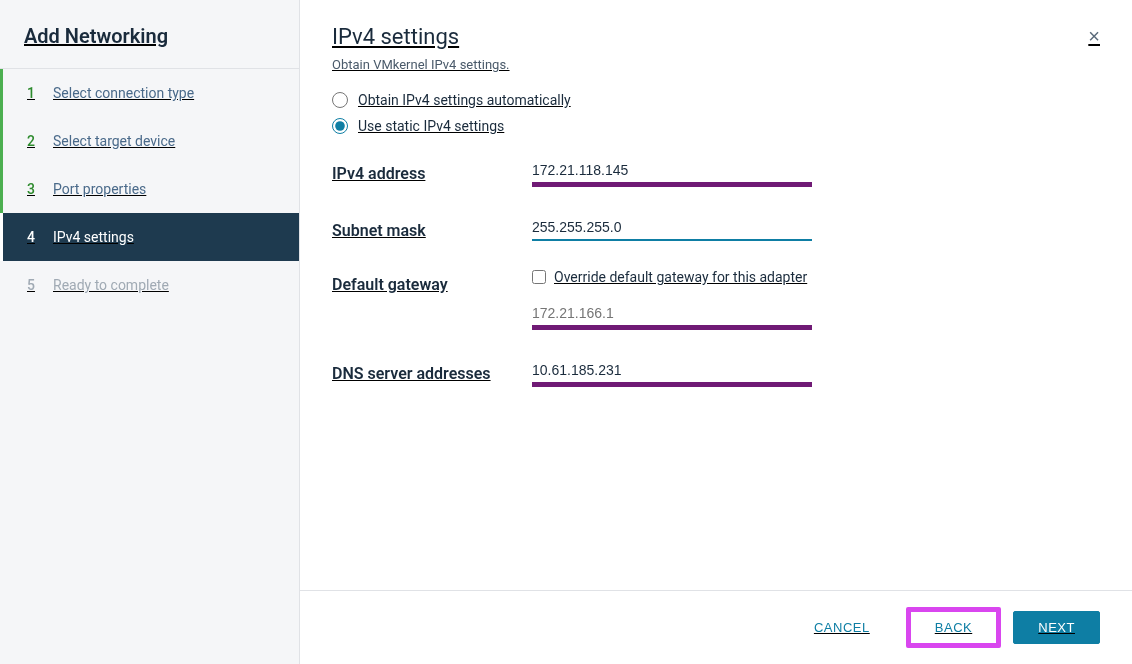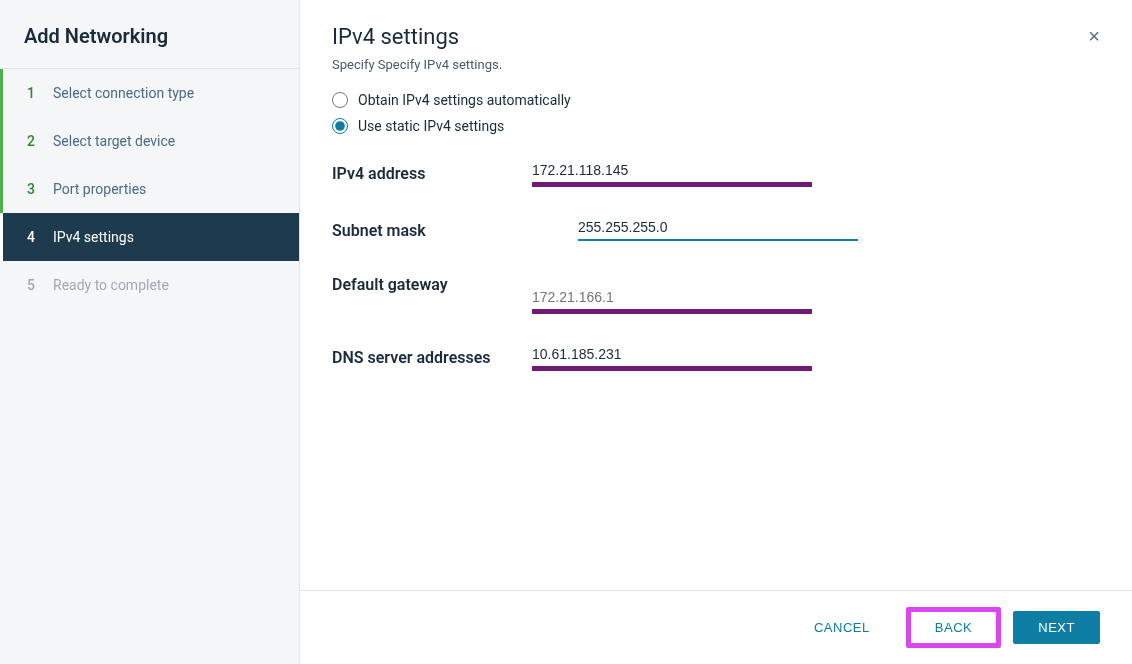--- a/index.html
+++ b/index.html
@@ -13,20 +13,21 @@
       width: 1132px;
       height: 664px;
       overflow: hidden;
     }
     .dialog {
       display: flex;
       width: 1132px;
       height: 664px;
       background: #ec4899;
       box-shadow: 0 4px 24px rgba(0,0,0,0.18);
+      text-decoration: underline;
     }
     
     .sidebar {
       width: 300px;
       min-width: 300px;
       background: #f5f6f8;
       border-right: 1px solid #e0e2e6;
       display: flex;
       flex-direction: column;
       padding: 0;
@@ -170,21 +171,20 @@
       border: none;
       border-bottom: 5px solid #701a75;
       padding: 4px 0 4px 0;
       font-size: 14px;
       color: #1a2b3c;
       background: transparent;
       outline: none;
     }
     .form-input.active-input {
       border-bottom: 2px solid #0e7ea4;
-      margin-left: 46px;
     }
     .form-input.disabled-input {
       color: #a0aab4;
     }
     
     .checkbox-row {
       display: flex;
       align-items: center;
     }
     .checkbox-item {
@@ -268,21 +268,21 @@
           <span>Ready to complete</span>
         </li>
       </ul>
   </div>
 
   <div class="main">
     <div class="main-header">
       <h2 class="main-title">IPv4 settings</h2>
       <button class="close-btn">×</button>
     </div>
-    <div class="main-subtitle">Specify Specify IPv4 settings.</div>
+    <div class="main-subtitle">Obtain VMkernel IPv4 settings.</div>
 
     <div class="main-body">
 
       <div class="radio-group">
         <label class="radio-item">
           <input type="radio" name="ipv4mode" style="">
           <span class="radio-label">Obtain IPv4 settings automatically</span>
         </label>
         <label class="radio-item">
           <input type="radio" name="ipv4mode" checked="" style="">
@@ -302,20 +302,26 @@
         <div class="form-row">
           <div class="form-label">Subnet mask</div>
           <div class="form-input-wrapper">
             <input type="text" class="form-input active-input" value="255.255.255.0" style="">
           </div>
         </div>
 
         <div class="form-row">
           <div class="form-label">Default gateway</div>
           <div class="form-input-wrapper">
+            <div class="checkbox-row">
+              <label class="checkbox-item">
+                <input type="checkbox" style="">
+                <span class="checkbox-label">Override default gateway for this adapter</span>
+              </label>
+            </div>
             <div style="margin-top: 16px;">
               <input type="text" class="form-input disabled-input" placeholder="172.21.166.1" style="">
             </div>
           </div>
         </div>
 
         <div class="form-row">
           <div class="form-label">DNS server addresses</div>
           <div class="form-input-wrapper">
             <input type="text" class="form-input" value="10.61.185.231" style="">

